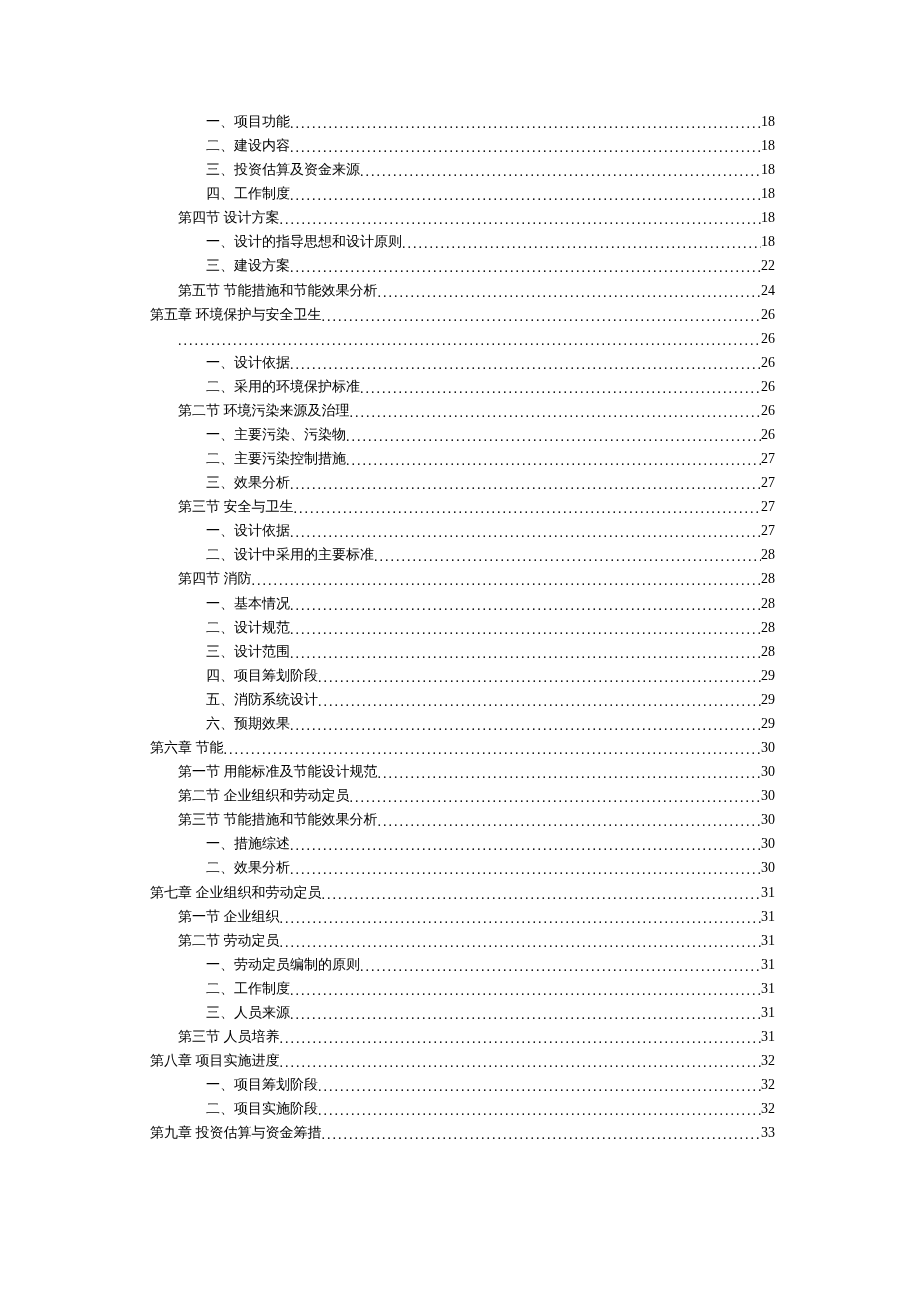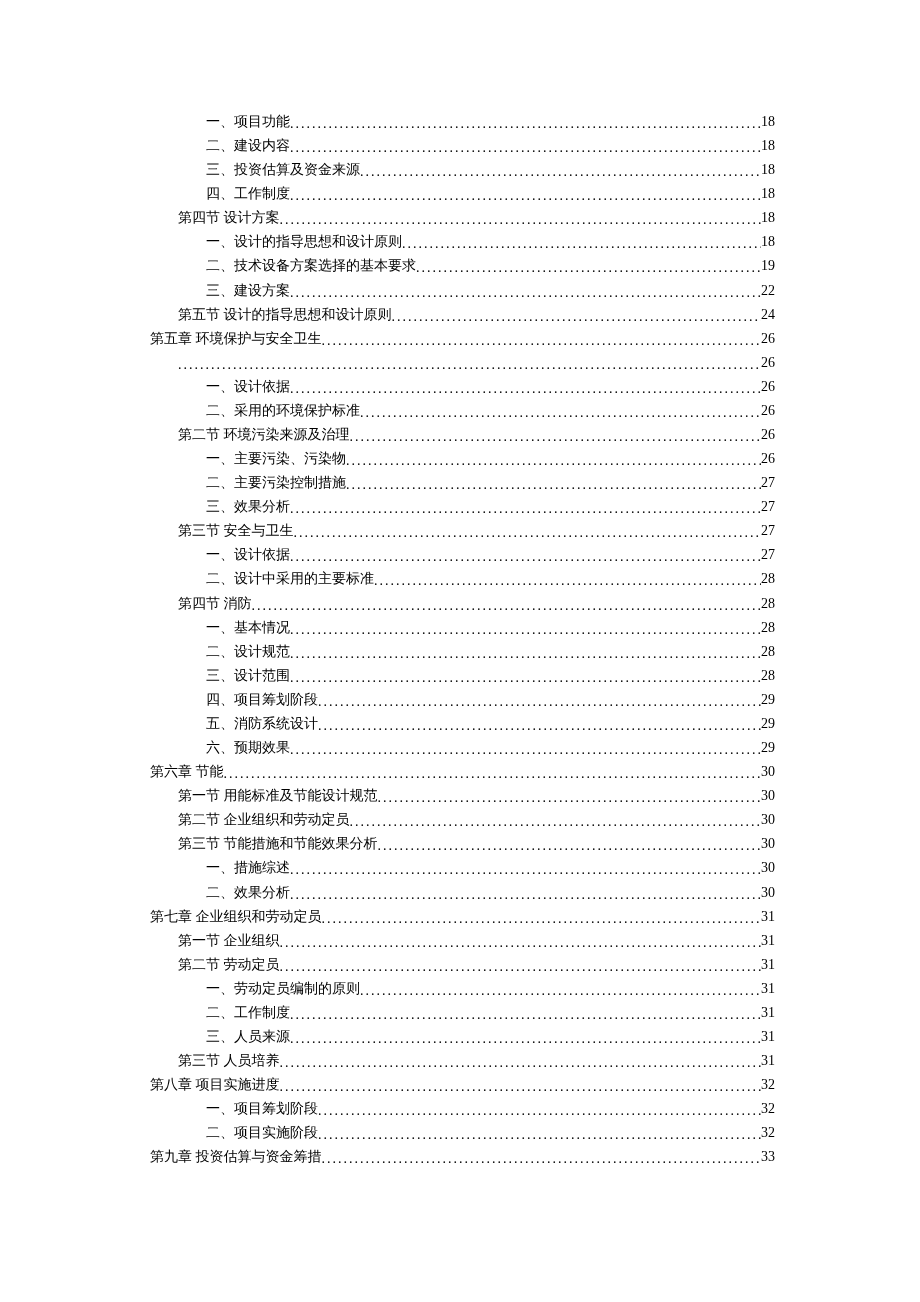--- a/index.html
+++ b/index.html
@@ -64,31 +64,26 @@
       <span class="toc-title">第四节  设计方案</span>
       <span class="toc-leader"></span>
       <span class="toc-page">18</span>
     </li>
     <li class="toc-entry level-3">
       <span class="toc-title">一、设计的指导思想和设计原则</span>
       <span class="toc-leader"></span>
       <span class="toc-page">18</span>
     </li>
     <li class="toc-entry level-3">
-      <span class="toc-title">二、技术设备方案选择的基本要求</span>
-      <span class="toc-leader"></span>
-      <span class="toc-page">19</span>
-    </li>
-    <li class="toc-entry level-3">
       <span class="toc-title">三、建设方案</span>
       <span class="toc-leader"></span>
       <span class="toc-page">22</span>
     </li>
     <li class="toc-entry level-2">
-      <span class="toc-title">第五节  设计的指导思想和设计原则</span>
+      <span class="toc-title">第五节  节能措施和节能效果分析</span>
       <span class="toc-leader"></span>
       <span class="toc-page">24</span>
     </li>
     <li class="toc-entry level-1">
       <span class="toc-title">第五章  环境保护与安全卫生</span>
       <span class="toc-leader"></span>
       <span class="toc-page">26</span>
     </li>
     <li class="toc-entry level-2">
       <span class="toc-leader"></span>

